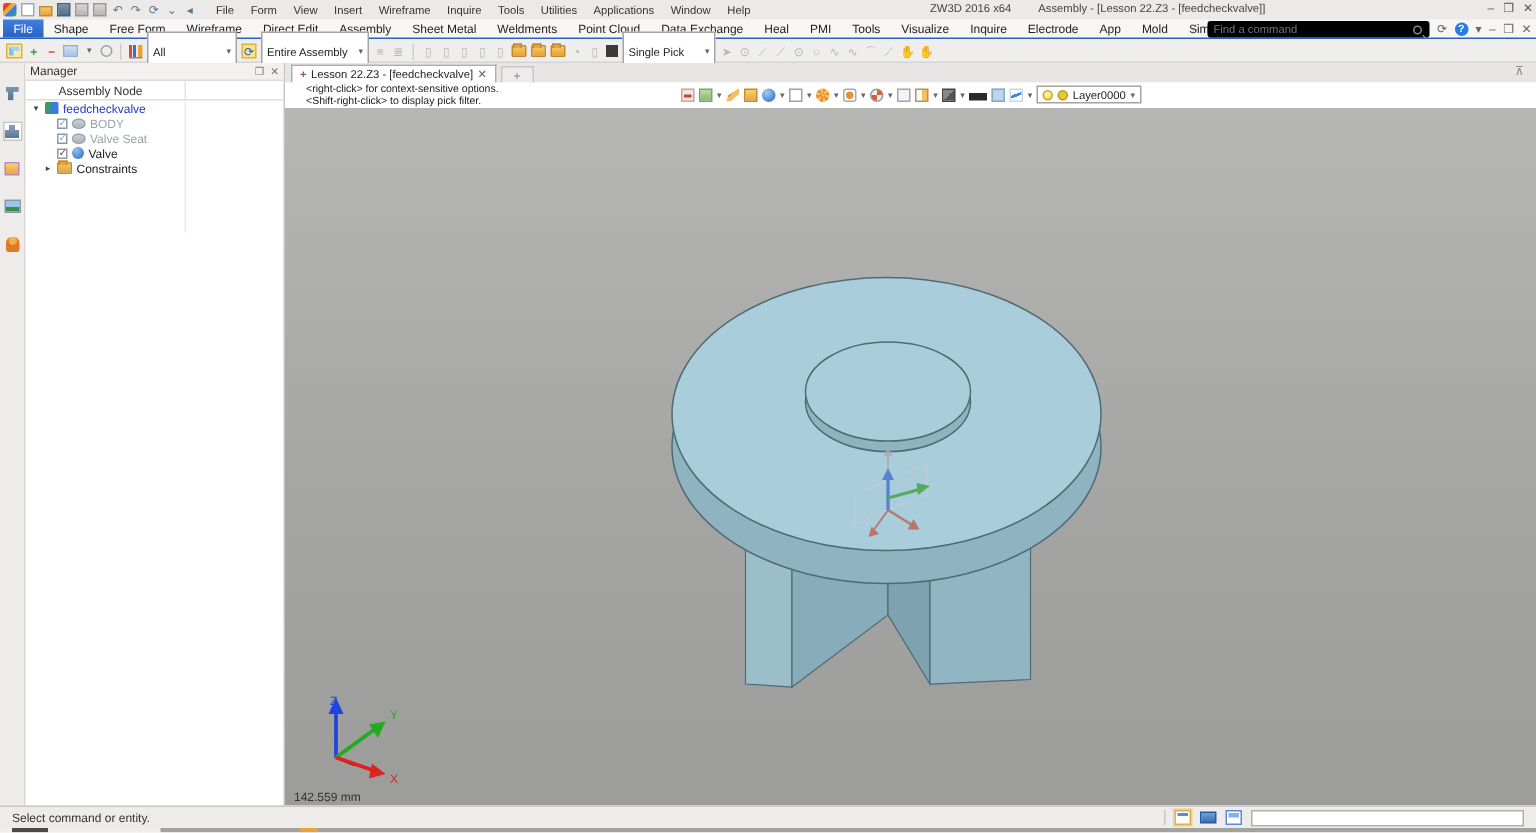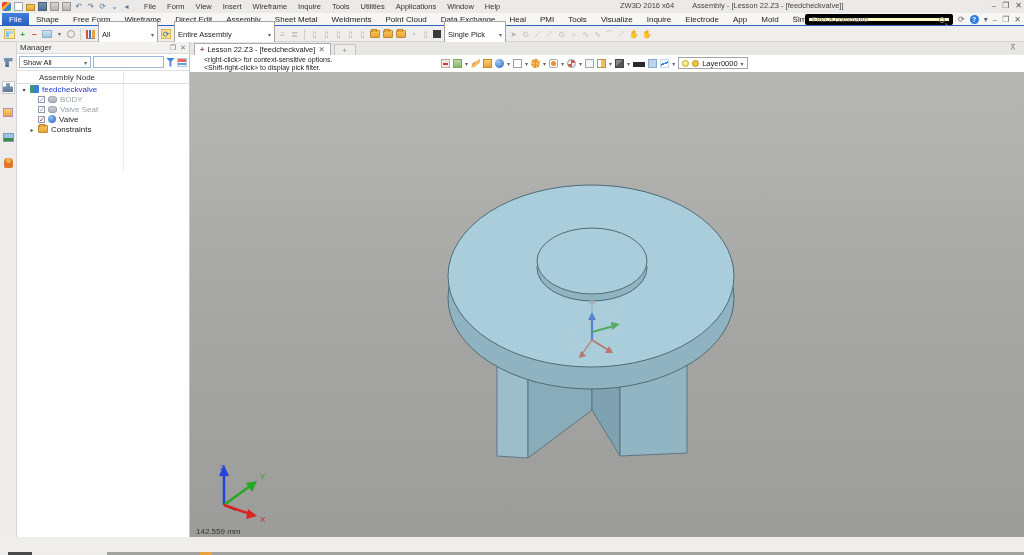--- a/index.html
+++ b/index.html
@@ -18,21 +18,21 @@
   .menus{display:flex;gap:1px}
   .menu-item{padding:1px 5px;color:#333;font-size:7.5px}
   .wtitle{position:absolute;left:620px;top:1px;display:flex;gap:18px;color:#444;font-size:7.5px}
   .wcontrols{position:absolute;right:2px;top:0;display:flex;gap:6px;color:#555;font-size:8px;line-height:12px}
 
   
   .ribbontabs{position:absolute;top:13px;left:0;right:0;height:13px;background:#f7f6f5;border-bottom:1px solid #2a62c0;display:flex;align-items:stretch;padding-left:2px}
   .rtab{padding:0 7px;display:flex;align-items:center;color:#222;font-size:8px}
   .rtab.active{background:linear-gradient(#3f80dd,#2a62c0);color:#fff}
   .ribbon-right{position:absolute;right:3px;top:0;height:13px;display:flex;align-items:center;gap:5px}
-  .find-box{width:148px;height:11px;background:#fef9c3;border:4px solid #000000;display:flex;align-items:center;border-radius:2px}
+  .find-box{width:148px;height:11px;background:#000000;border:1px solid #000000;display:flex;align-items:center;border-radius:2px}
   .find-box input{flex:1;border:none;outline:none;font-size:7.5px;padding:0 3px;color:#888;background:transparent;font-family:"Liberation Sans",sans-serif}
   .mag{width:6px;height:6px;border:1px solid #888;border-radius:50%;position:relative;margin-right:4px}
   .mag::after{content:"";position:absolute;width:3px;height:1px;background:#888;transform:rotate(45deg);left:5px;top:6px}
   .help-circ{width:9px;height:9px;border-radius:50%;background:#2a7de0;color:#fff;text-align:center;line-height:9px;font-size:7px;font-weight:bold}
   .small-gray{color:#666;font-size:8px}
 
   
   .toolbar{position:absolute;top:27px;left:0;right:0;height:15px;background:#f0eeec;border-bottom:1px solid #d6d4d2;display:flex;align-items:center;gap:3px;padding-left:4px}
   .tbi{display:inline-block;min-width:9px;height:9px;line-height:9px;text-align:center;font-size:8px}
   .sep-v{width:1px;height:11px;background:#d0cecc;margin:0 2px}
@@ -89,21 +89,21 @@
   
   .docarea{flex:1;display:flex;flex-direction:column;position:relative}
   .tabbar{height:13px;background:#e8e6e4;display:flex;align-items:flex-end;padding-left:4px;position:relative}
   .dtab{height:12px;background:#fff;border:1px solid #b0aeac;border-bottom:none;display:flex;align-items:center;gap:3px;padding:0 5px;font-size:7.5px}
   .dtab .plus{color:#a05050;font-weight:bold}
   .dtab .x{color:#666}
   .ghost-tab{height:11px;width:22px;border:1px solid #c8c6c4;border-bottom:none;margin-left:3px;display:flex;align-items:center;justify-content:center;color:#888;background:#eeecea}
   .pin{position:absolute;right:6px;top:2px;width:8px;height:8px;color:#888;font-size:8px;line-height:8px}
   .hintstrip{height:17px;background:#fff;position:relative}
   .hints{position:absolute;left:14px;top:1px;color:#222;font-size:7px;line-height:8px}
-  .da-toolbar{position:absolute;left:251px;top:2px;display:flex;align-items:center;gap:3px}
+  .da-toolbar{position:absolute;left:264px;top:2px;display:flex;align-items:center;gap:3px}
   .dai{width:9px;height:9px;display:inline-block}
   .car7{color:#666;font-size:6px}
   .d-exit{background:#f0e8e4;border:1px solid #c8a8a0;position:relative}
   .d-exit::after{content:"";position:absolute;left:1px;top:3px;width:5px;height:2px;background:#d04030}
   .d-hand{background:linear-gradient(#bcd8a8,#8ab870);border:1px solid #7aa860}
   .d-pencil{background:linear-gradient(135deg,#e05a3a 40%,#f0c060 40%);clip-path:polygon(0 100%,20% 55%,100% 0,100% 45%,35% 100%)}
   .d-ybox{background:linear-gradient(#f8d06a,#e8a33d);border:1px solid #c08a2e}
   .d-sph{border-radius:50%;background:radial-gradient(circle at 35% 30%,#9ecdf2,#2a62c0)}
   .d-wire{background:#fff;border:1px solid #9aa4ae}
   .d-gear{border-radius:50%;background:repeating-conic-gradient(#e89030 0 30deg,#f8c060 30deg 60deg)}
@@ -227,21 +227,21 @@
     <span class="imgic"></span>
     <span class="tbi car7">▾</span>
     <span class="circ"></span>
     <span class="sep-v"></span>
     <span class="chart"></span>
     <span class="combo" style="width:60px">
       <span>All</span>
       <span class="car" style="margin-left:auto">▾</span>
     </span>
     <span class="refr">⟳</span>
-    <span class="combo" style="width:101px">
+    <span class="combo" style="width:72px">
       <span>Entire Assembly</span>
       <span class="car" style="margin-left:auto">▾</span>
     </span>
     <span class="tbi gray-ic">≡</span>
     <span class="tbi gray-ic">≣</span>
     <span class="sep-v"></span>
     <span class="tbi gray-ic">▯</span>
     <span class="tbi gray-ic">▯</span>
     <span class="tbi gray-ic">▯</span>
     <span class="tbi gray-ic">▯</span>
@@ -290,29 +290,20 @@
         </span>
     </div>
 
     <div class="manager">
       <div class="mgr-head">
         <span>Manager</span>
         <span class="sp"></span>
         <span class="hic">❐</span>
         <span class="hic">✕</span>
       </div>
-      <div class="mgr-controls">
-        <span class="mgr-combo">
-          <span>Show All</span>
-          <span class="car7">▾</span>
-        </span>
-        <span class="mgr-search"></span>
-        <span class="funnel"></span>
-        <span class="flist"></span>
-      </div>
       <div class="mgr-colhead">
         <span>Assembly Node</span>
         <span class="mgr-coldiv"></span>
       </div>
       <div class="mgr-list">
         <span class="mgr-listdiv"></span>
         <div class="trow" style="padding-left:4px">
           <span class="car">▾</span>
           <span class="asm-ic"></span>
           <span class="root-label">feedcheckvalve</span>
@@ -433,20 +424,30 @@
           <text x="12" y="9" font-size="8" fill="#2244dd" font-family="Liberation Sans, sans-serif">Z</text>
           <text x="52" y="18" font-size="8" fill="#22aa22" font-family="Liberation Sans, sans-serif">Y</text>
           <text x="52" y="61" font-size="8" fill="#dd2222" font-family="Liberation Sans, sans-serif">X</text>
         </svg>
 
         <div class="scale-label">142.559 mm</div>
       </div>
     </div>
   </div>
 
+  <div class="statusbar">
+    <span>Select command or entity.</span>
+    <div class="sb-right">
+      <span class="sb-sep"></span>
+      <span class="sbi layout"></span>
+      <span class="sbi monitor"></span>
+      <span class="sbi panel"></span>
+      <span class="sb-input"></span>
+    </div>
+  </div>
 
   <div class="sliver">
     <span class="sl-dark"></span>
     <span class="sl-gray"></span>
     <span class="sl-orange"></span>
   </div>
 
 </div>
 
 </body></html>

